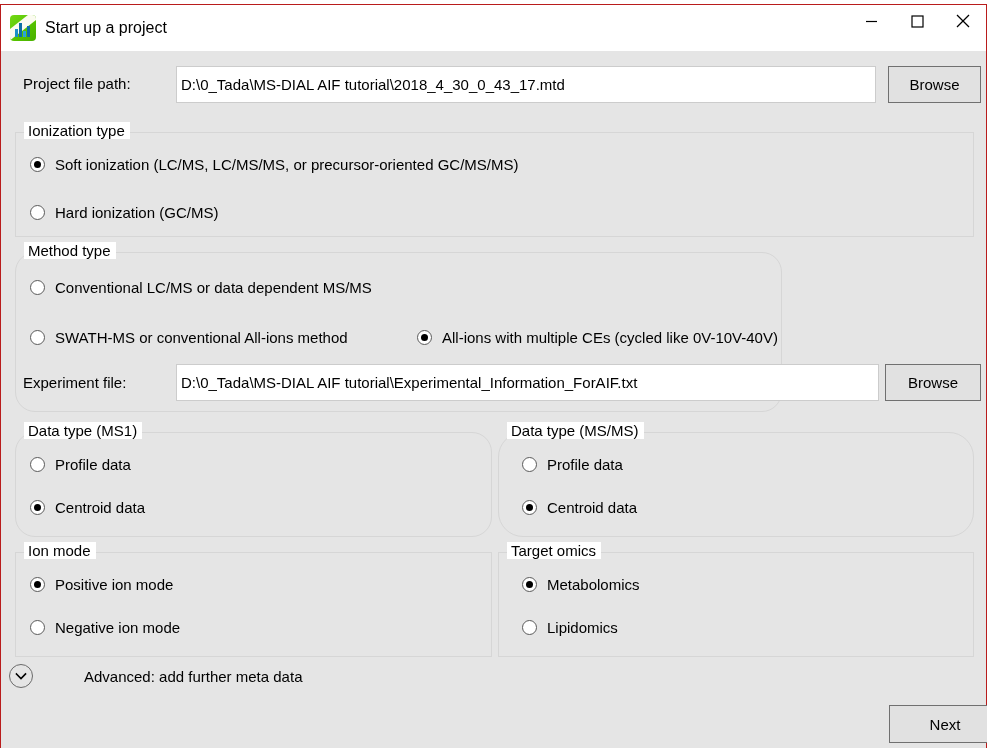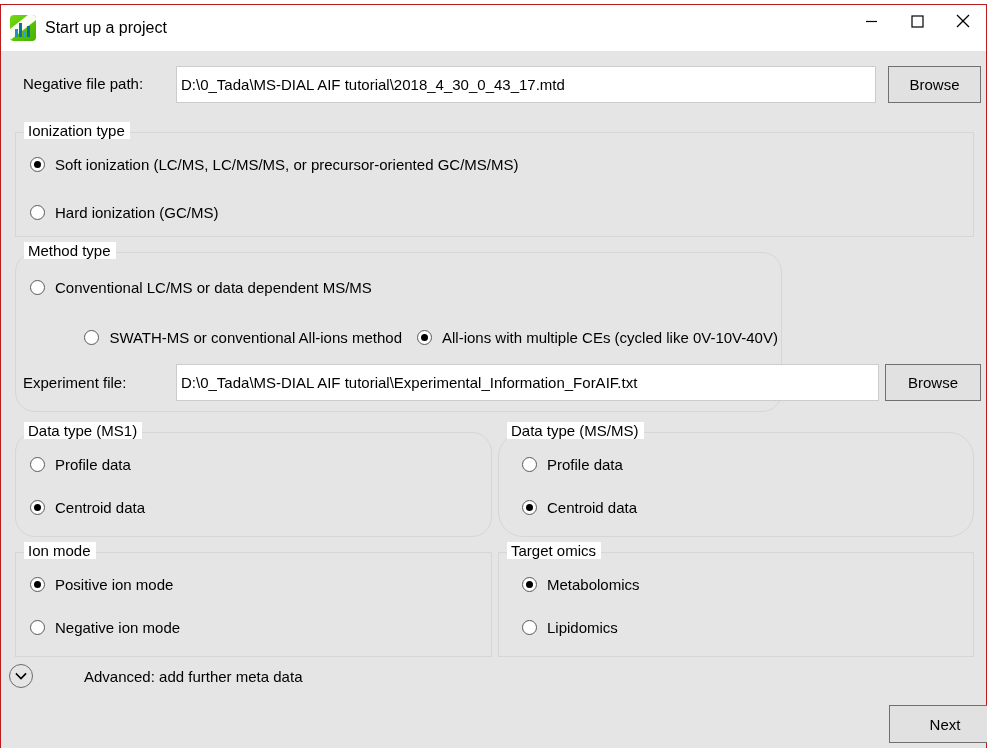--- a/index.html
+++ b/index.html
@@ -153,21 +153,20 @@
     white-space: nowrap;
   }
 
   
   .radio {
     position: absolute;
     display: flex;
     align-items: center;
     white-space: nowrap;
     cursor: default;
-    justify-content: flex-end;
   }
   .radio .dot {
     position: relative;
     width: 15px;
     height: 15px;
     border-radius: 50%;
     border: 1px solid #5a5a5a;
     background: #ffffff;
     box-sizing: border-box;
     flex: 0 0 auto;
@@ -251,21 +250,21 @@
       </div>
       <div class="win-btn">
         <svg width="14" height="14" viewBox="0 0 14 14">
           <line x1="1" y1="1" x2="13" y2="13" stroke="#000" stroke-width="1.2"></line>
           <line x1="13" y1="1" x2="1" y2="13" stroke="#000" stroke-width="1.2"></line>
         </svg>
       </div>
     </div>
   </div>
 
-  <div class="row-label" style="left:22px; top:70px;">Negative file path:</div>
+  <div class="row-label" style="left:22px; top:70px;">Project file path:</div>
   <input class="textbox" style="left: 175px; top: 61px; width: 700px; height: 37px; line-height: 35px;" value="D:\0_Tada\MS-DIAL AIF tutorial\2018_4_30_0_43_17.mtd">
   <div class="btn" style="left:887px; top:61px; width:93px; height:37px;">Browse</div>
 
   <div class="groupbox" style="left:14px; top:127px; width:959px; height:105px;text-decoration:underline;">
     <div class="group-title">Ionization type</div>
   </div>
   <div class="radio checked" style="left:29px; top:151px;">
     <span class="dot"></span>
     <span class="rlabel">Soft ionization (LC/MS, LC/MS/MS, or precursor-oriented GC/MS/MS)</span>
   </div>

